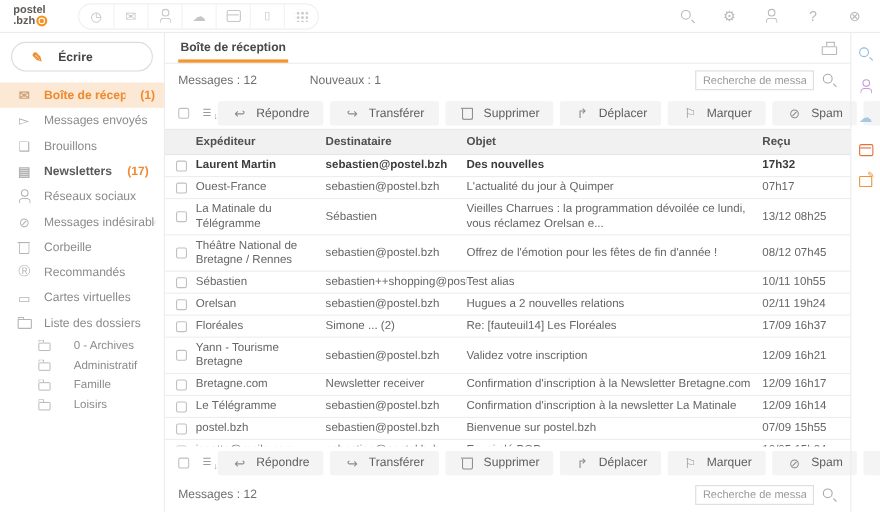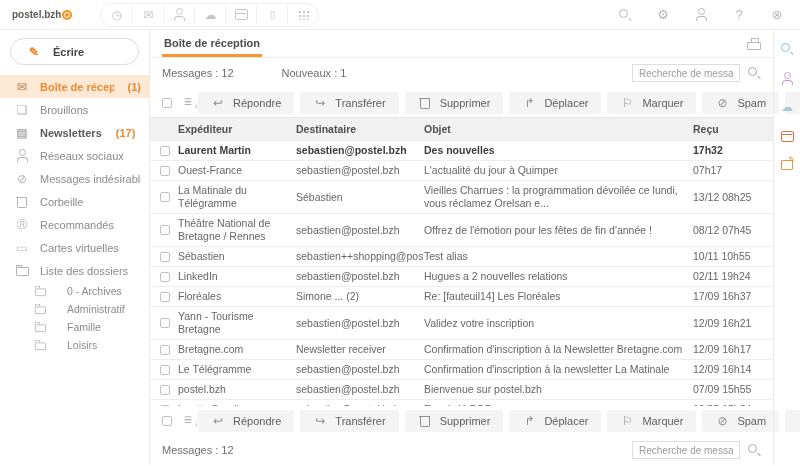--- a/index.html
+++ b/index.html
@@ -48,21 +48,21 @@
       border:1px solid currentColor;border-bottom:none;}
   .ic-notes{position:relative;}
   .ic-notes::before{content:"";width:10px;height:8px;border:1px solid currentColor;border-radius:1px;}
   .ic-notes::after{content:"✎";position:absolute;font-size:8px;right:-1px;top:-2px;}
   .ic-sort{position:relative;width:14px;height:12px;}
   .ic-sort::before{content:"☰";font-size:9px;position:absolute;left:0;top:1px;}
   .ic-sort::after{content:"↓";font-size:8px;position:absolute;right:0;bottom:-1px;}
 
   
   .topbar{height:30px;display:flex;align-items:center;border-bottom:1px solid #ececec;padding:0 12px;}
-  .logo{display:flex;line-height:9px;font-weight:bold;color:#5f5b56;
+  .logo{display:flex;flex-direction:column;line-height:9px;font-weight:bold;color:#5f5b56;
       font-size:10px;margin-right:28px;cursor:pointer;}
   .logo .l2{display:flex;align-items:center;}
   .bubble{width:10px;height:10px;border-radius:50%;background:#f6921e;margin-left:1px;position:relative;}
   .bubble::before{content:"";position:absolute;width:4px;height:4px;border:1px solid #fff;border-radius:50%;top:2px;left:2px;}
   .app-switcher{display:flex;border:1px solid #efefef;border-radius:13px;height:24px;color:#c6c6c6;overflow:hidden;}
   .app-cell{display:flex;align-items:center;justify-content:center;width:31px;border-left:1px solid #f2f2f2;cursor:pointer;}
   .app-cell:first-child{border-left:none;}
   .topbar-right{margin-left:auto;display:flex;align-items:center;gap:24px;color:#b9b9b9;padding-right:4px;}
   .topbar-right .ic{cursor:pointer;}
 
@@ -176,20 +176,24 @@
       <span class="ic g-pencil"></span>
       <span>Écrire</span>
     </div>
     <div id="side-items">
         <div class="side-item active">
           <span class="ic g-inbox"></span>
           <span class="lbl">Boîte de réception</span>
           <span class="count">(1)</span>
         </div>
         <div class="side-item">
+          <span class="ic g-sent"></span>
+          <span class="lbl">Messages envoyés</span>
+        </div>
+        <div class="side-item">
           <span class="ic g-drafts"></span>
           <span class="lbl">Brouillons</span>
         </div>
         <div class="side-item bold">
           <span class="ic g-newsletters"></span>
           <span class="lbl">Newsletters</span>
           <span class="count">(17)</span>
         </div>
         <div class="side-item">
           <span class="ic ic-person"></span>
@@ -339,21 +343,21 @@
             </div>
             <div class="c-from">Sébastien</div>
             <div class="c-to">sebastien++shopping@postel.bzh</div>
             <div class="c-subj">Test alias</div>
             <div class="c-recv">10/11 10h55</div>
           </div>
           <div class="trow">
             <div class="c-check">
               <span class="cbx"></span>
             </div>
-            <div class="c-from">LinkedIn</div>
+            <div class="c-from">Orelsan</div>
             <div class="c-to">sebastien@postel.bzh</div>
             <div class="c-subj">Hugues a 2 nouvelles relations</div>
             <div class="c-recv">02/11 19h24</div>
           </div>
           <div class="trow">
             <div class="c-check">
               <span class="cbx"></span>
             </div>
             <div class="c-from">Floréales</div>
             <div class="c-to">Simone ... (2)</div>

